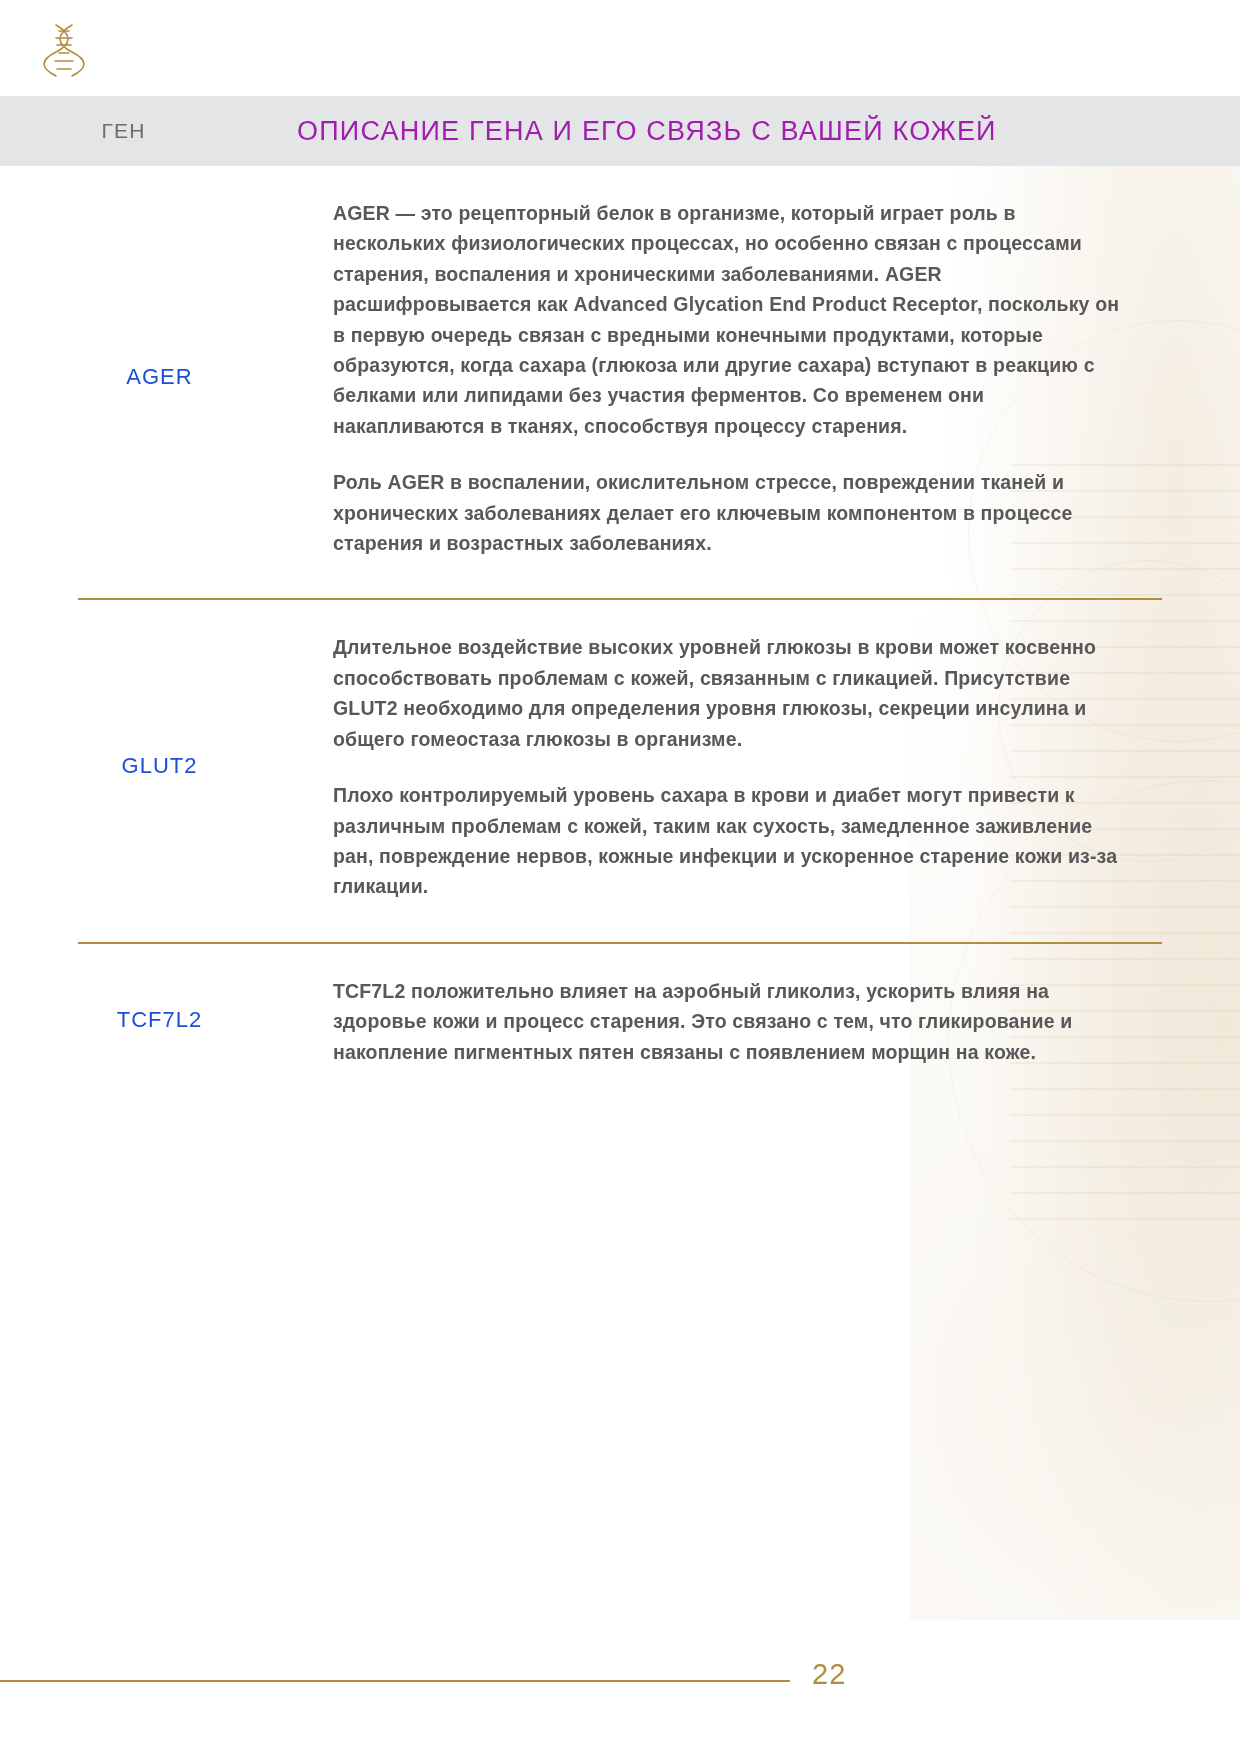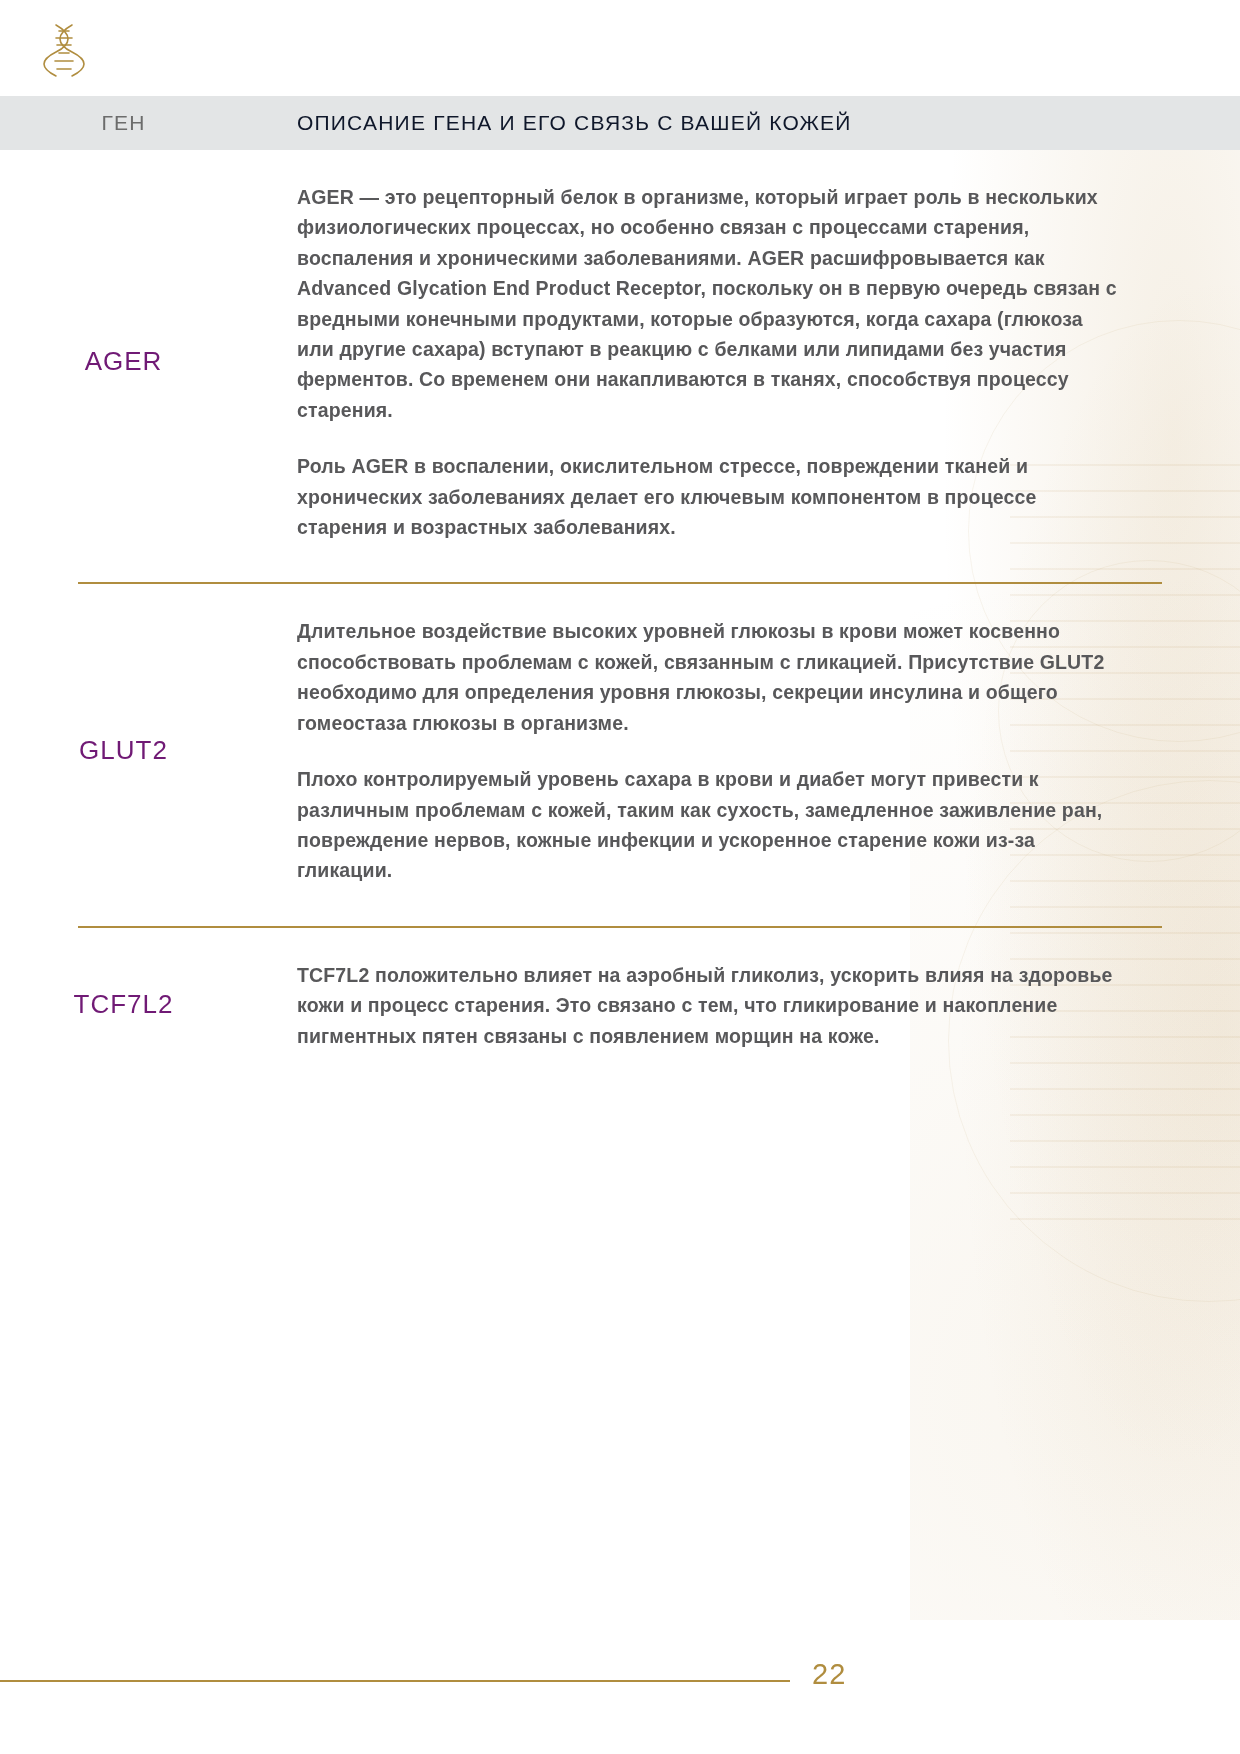--- a/index.html
+++ b/index.html
@@ -69,59 +69,60 @@
   .logo {
     position: absolute;
     left: 38px;
     top: 22px;
     width: 52px;
     height: 56px;
   }
 
   
   .table-head {
-    height: 54px;
+    height: 70px;
     background: #e3e5e6;
     display: flex;
     align-items: center;
   }
   .th-gene {
     width: 247px;
     flex: 0 0 247px;
     text-align: center;
     font-size: 21px;
     letter-spacing: 1.2px;
     color: #6c6c6c;
     font-weight: 300;
   }
   .th-desc {
     flex: 1 1 auto;
-    font-size: 21px;
+    font-size: 27px;
     letter-spacing: 1.2px;
-    color: #0f172a;
+    color: #a21caf;
     font-weight: 300;
     padding-left: 50px;
   }
 
   
   .row {
     display: flex;
     align-items: stretch;
     position: relative;
   }
   .cell-gene {
     width: 247px;
     flex: 0 0 247px;
     display: flex;
     align-items: center;
     justify-content: center;
-    font-size: 26px;
+    font-size: 22px;
     font-weight: 300;
     letter-spacing: 1px;
-    color: #701a75;
+    color: #1d4ed8;
+    padding-left: 36px;
   }
   .cell-desc {
     flex: 1 1 auto;
     padding: 32px 118px 30px 50px;
     box-sizing: border-box;
   }
   .cell-desc p {
     margin: 0 0 26px 0;
     font-size: 19.5px;
     line-height: 1.56;

